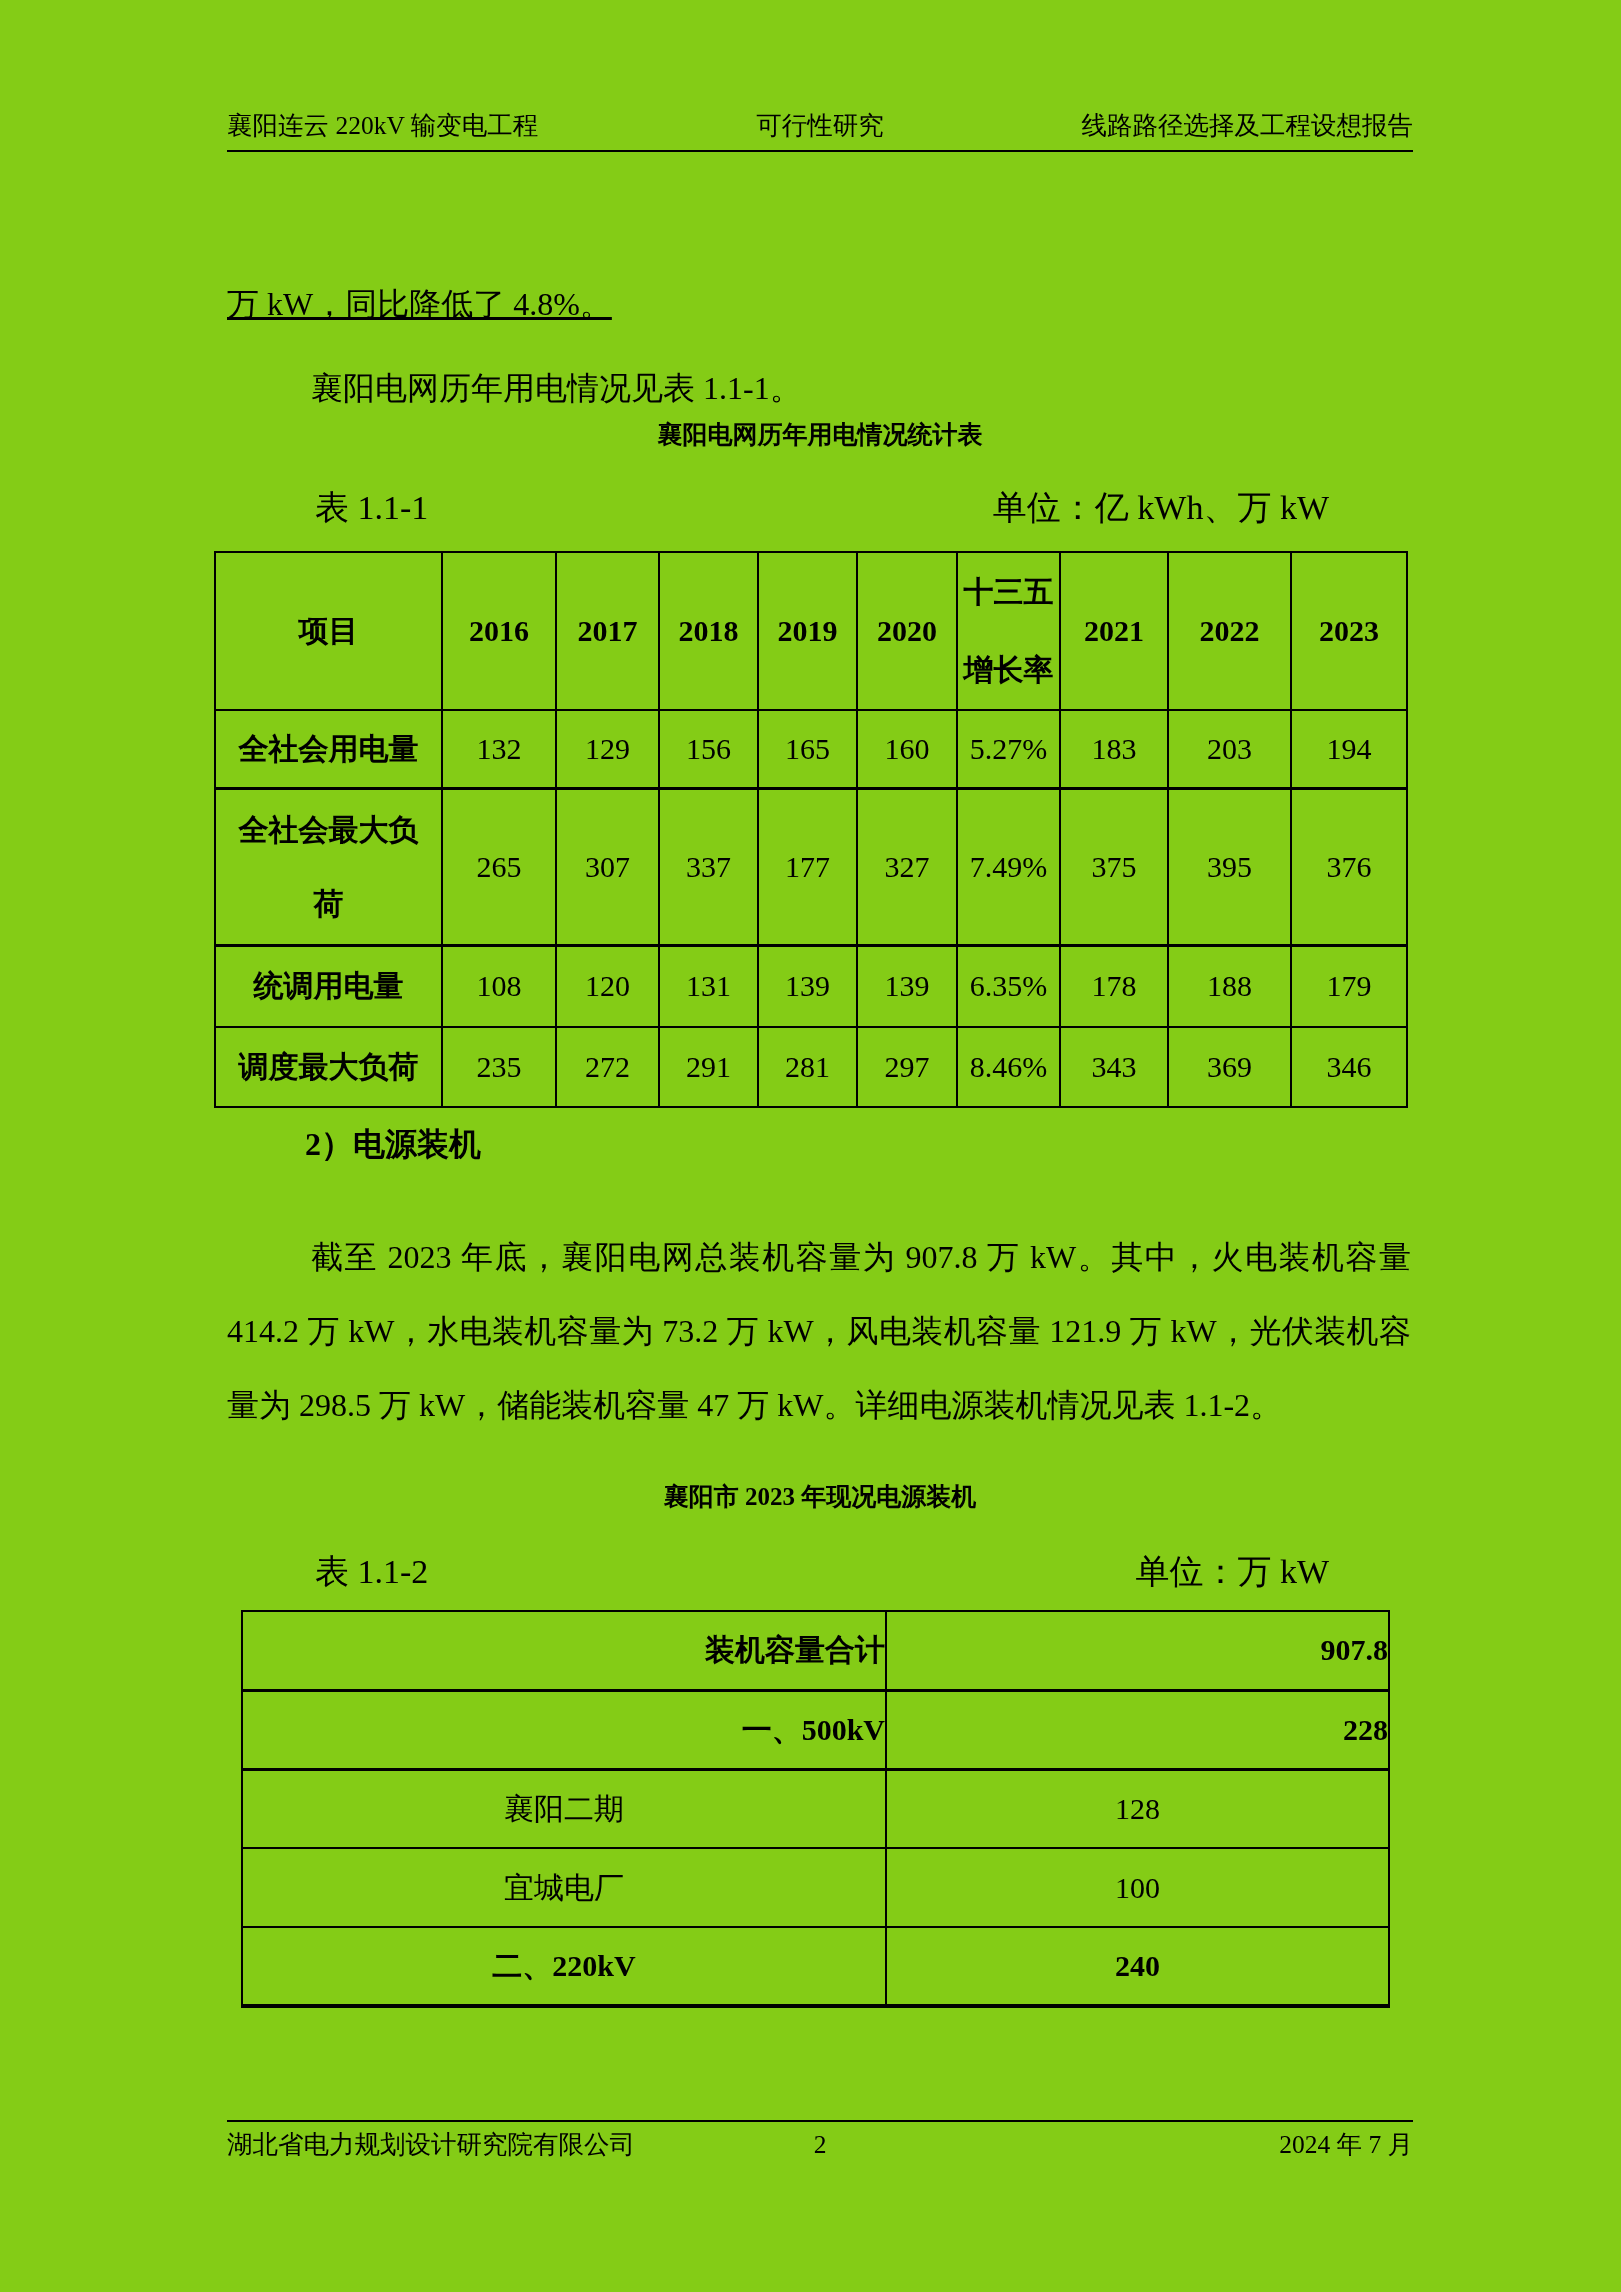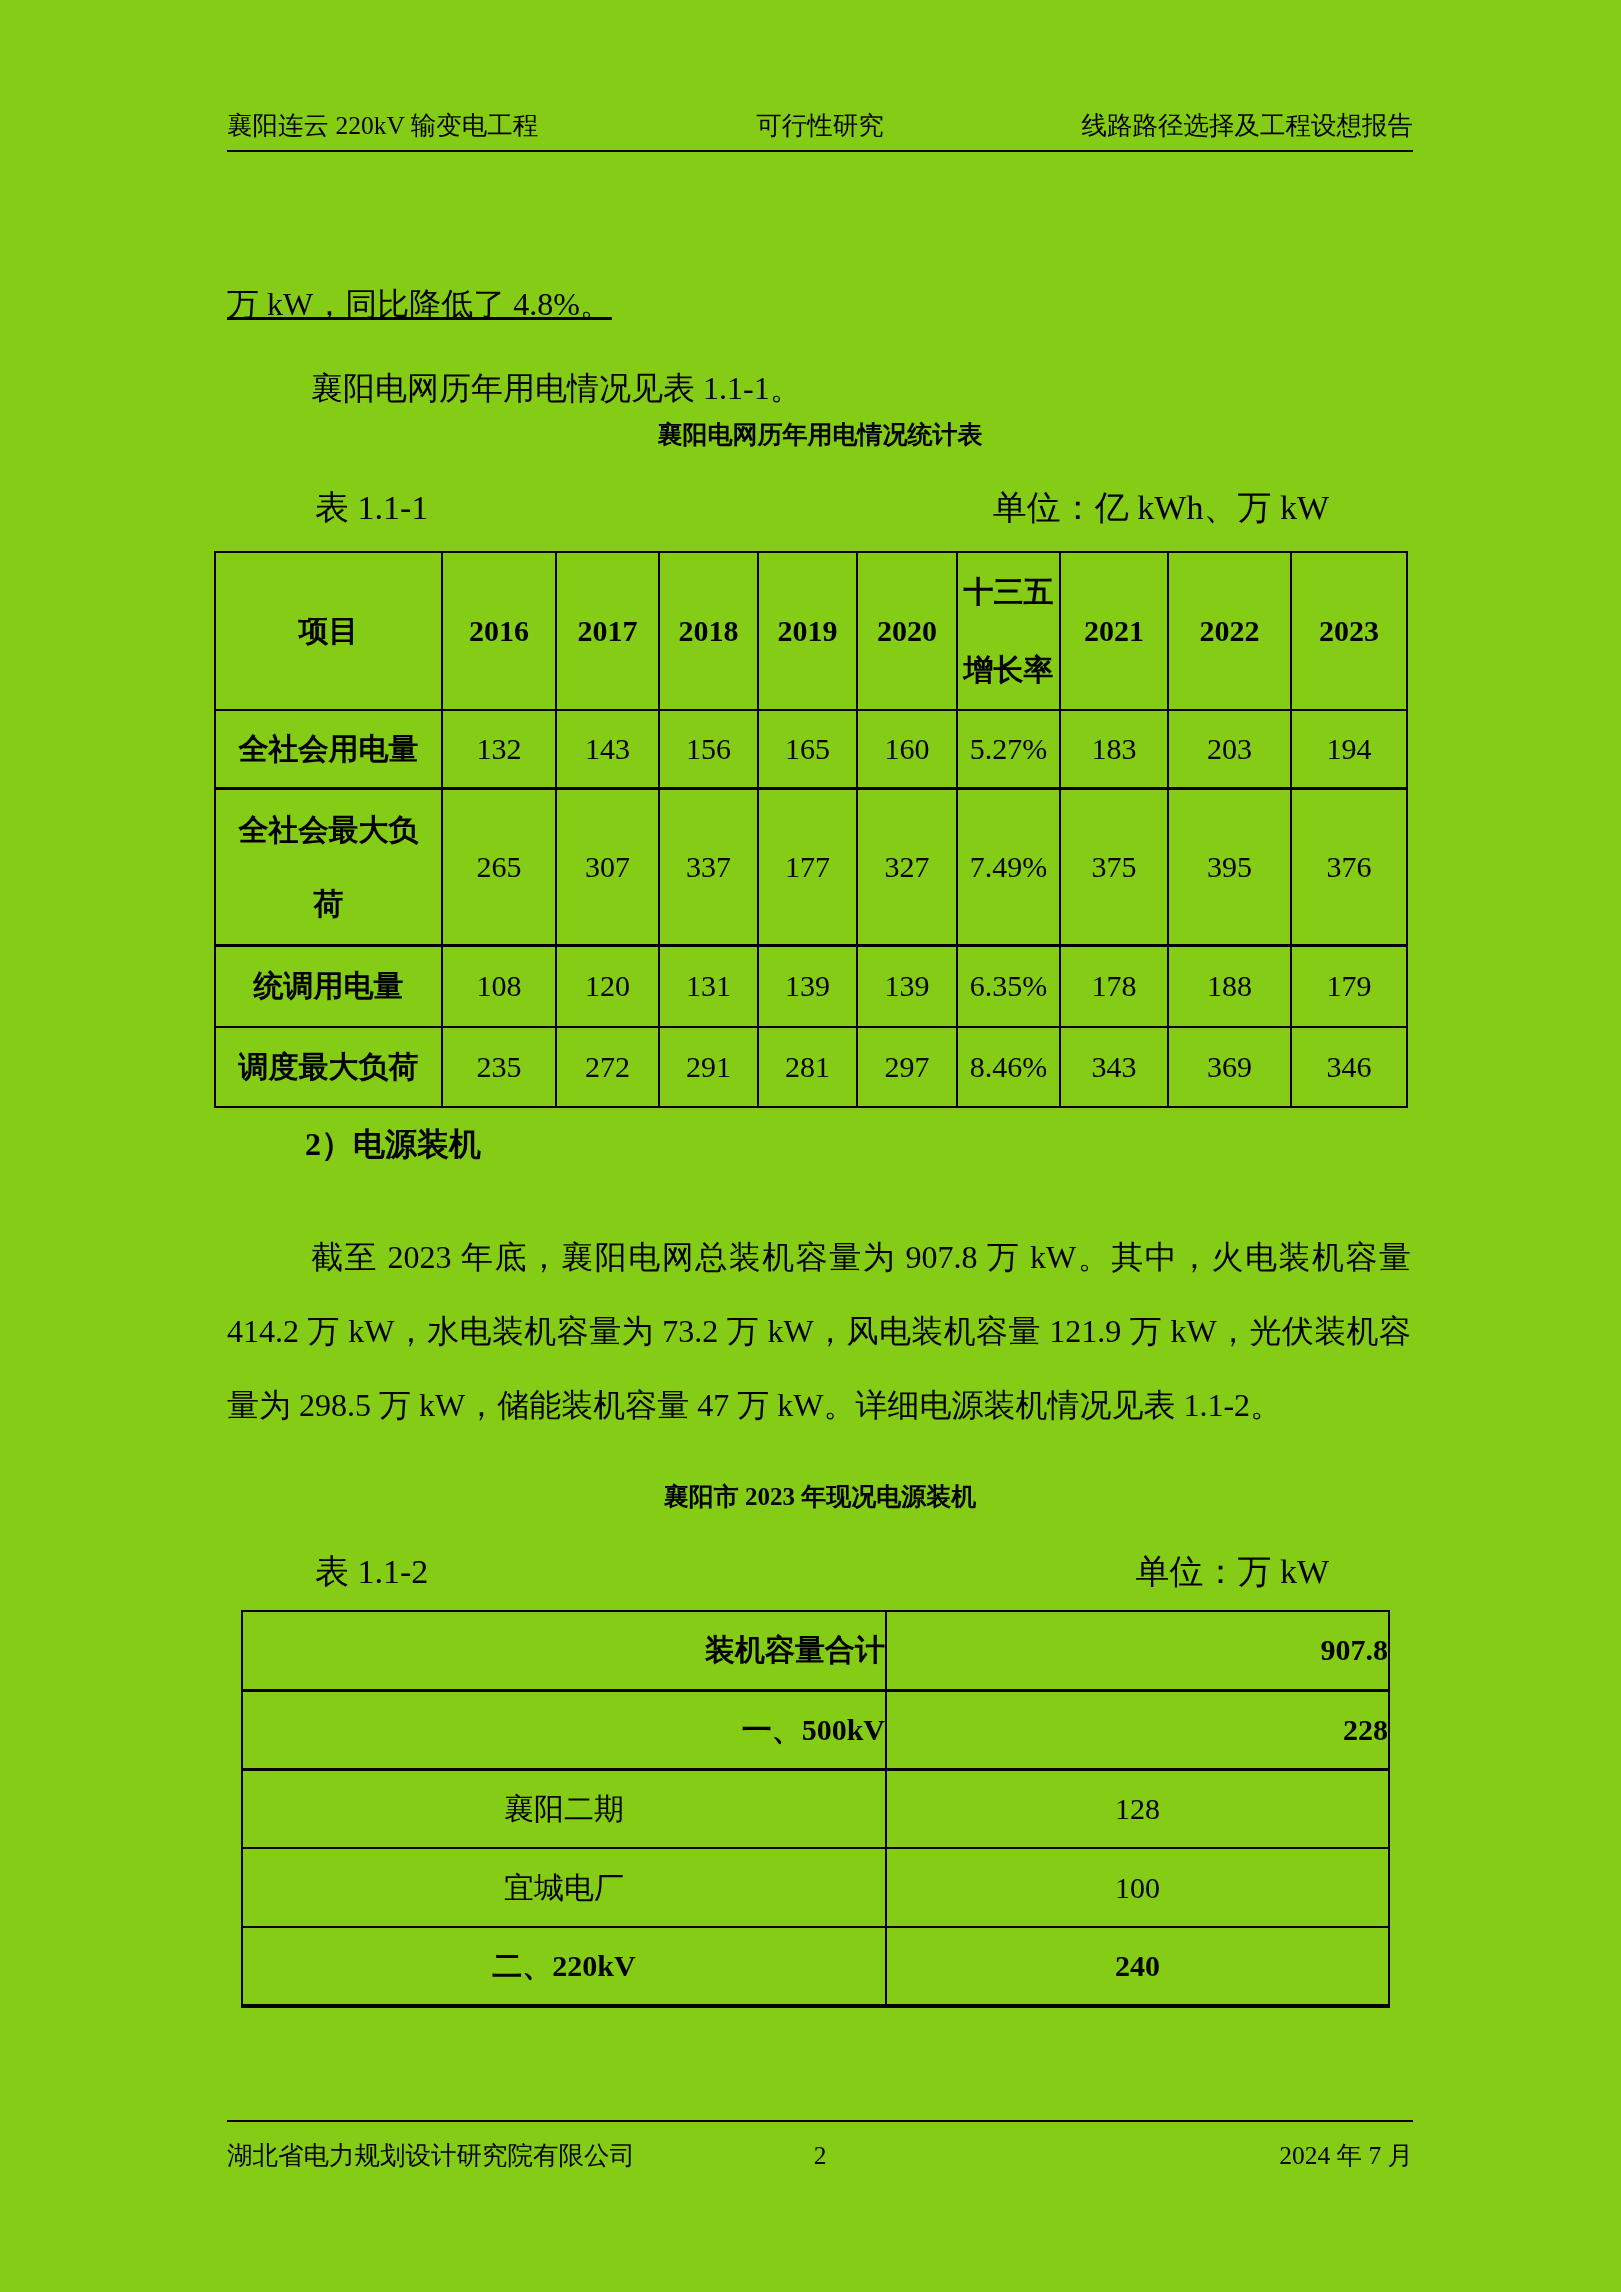--- a/index.html
+++ b/index.html
@@ -20,21 +20,21 @@
     padding-bottom:8.8px;
     font-size:25.5px;line-height:31px;
   }
   .doc-header .h-left{flex:1;text-align:left;}
   .doc-header .h-center{flex:1;text-align:center;}
   .doc-header .h-right{flex:1;text-align:right;}
   
   .doc-footer{
     position:absolute;left:227px;top:2120px;width:1186px;
     border-top:2px solid #000;
-    padding-top:18px;
+    padding-top:7px;
     display:flex;align-items:flex-start;
     font-size:25.5px;line-height:31px;
   }
   .doc-footer .f-left{flex:1.4;text-align:left;}
   .doc-footer .f-center{flex:1;text-align:center;}
   .doc-footer .f-right{flex:1.4;text-align:right;}
   
   .para{
     position:absolute;left:227px;width:1184px;
     font-size:32px;line-height:74px;
@@ -128,21 +128,21 @@
         <td>2019</td>
         <td>2020</td>
         <td>十三五增长率</td>
         <td>2021</td>
         <td>2022</td>
         <td>2023</td>
       </tr>
       <tr class="r1">
         <td class="rowlabel">全社会用电量</td>
         <td>132</td>
-        <td>143</td>
+        <td>129</td>
         <td>156</td>
         <td>165</td>
         <td>160</td>
         <td>5.27%</td>
         <td>183</td>
         <td>203</td>
         <td>194</td>
       </tr>
       <tr class="r2">
         <td class="rowlabel">全社会最大负荷</td>

